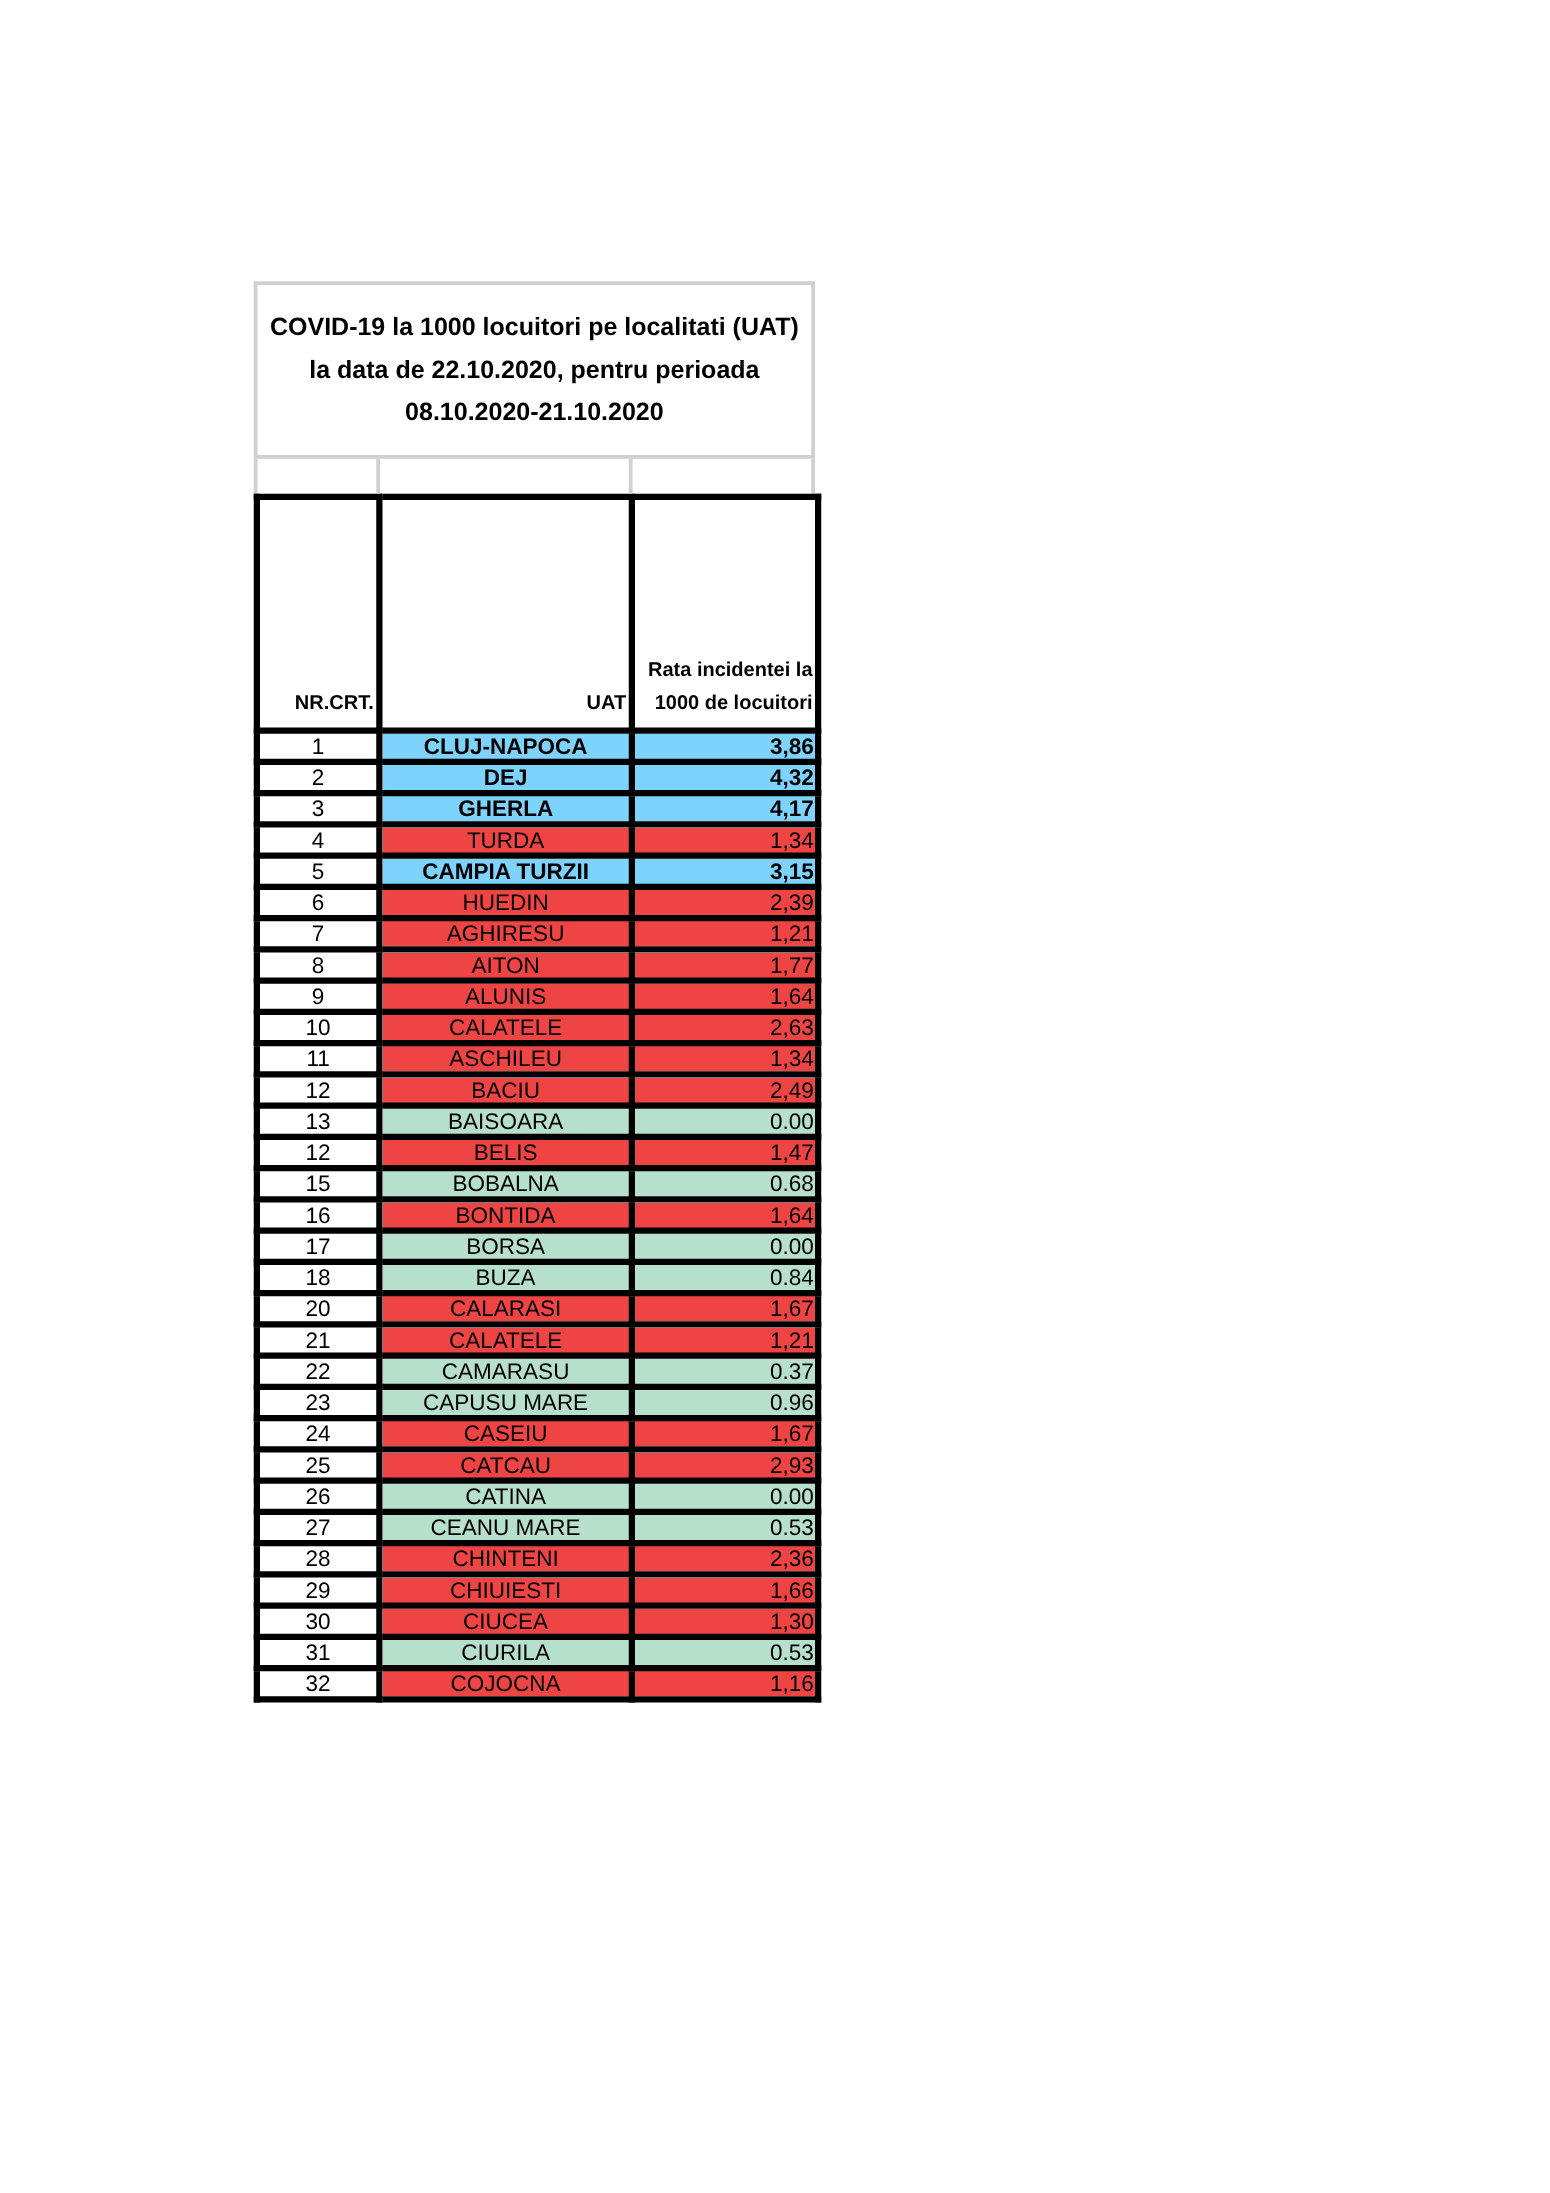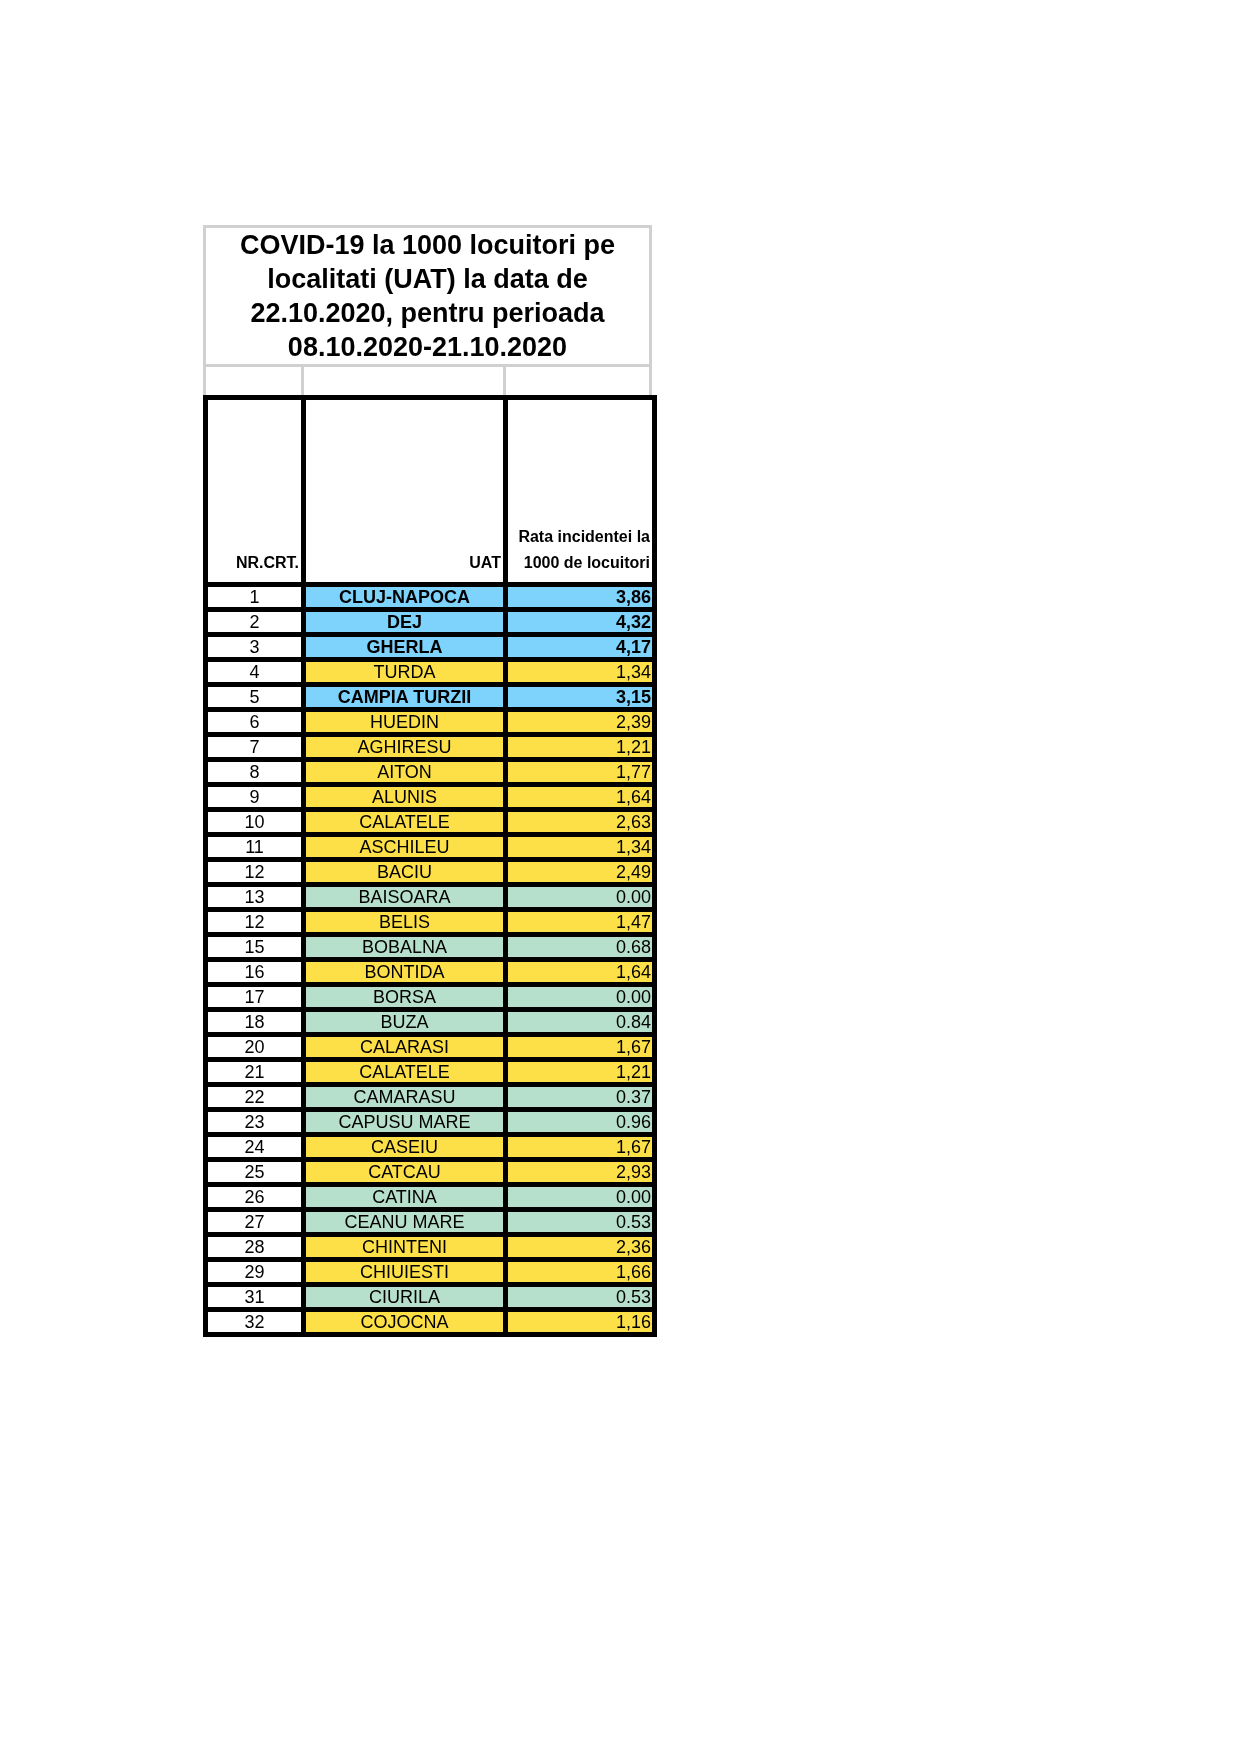--- a/index.html
+++ b/index.html
@@ -1,33 +1,33 @@
 <!DOCTYPE html>
 <html><head>
 <meta charset="utf-8">
 <style>
   html, body { margin:0; padding:0; background:#ffffff; }
   body { width:1240px; height:1754px; position:relative; font-family:"Liberation Sans", sans-serif; color:#000; }
   .sheet { position:absolute; left:203px; top:225px; width:449px; }
   .title-box { border:3px solid #d0d0d0; border-bottom:3px solid #d0d0d0; height:142px; box-sizing:border-box; display:flex; align-items:center; justify-content:center; text-align:center; }
-  .title { font-weight:bold; font-size:27px; line-height:34px; padding:0 6px; }
+  .title { font-weight:bold; font-size:20px; line-height:34px; padding:0 6px; }
   .spacer-row { display:flex; height:28px; box-sizing:border-box; border-left:3px solid #d0d0d0; border-right:3px solid #d0d0d0; }
   .spacer-row div { box-sizing:border-box; height:100%; }
   .sp1 { width:98px; border-right:3px solid #d0d0d0; }
   .sp2 { width:202px; border-right:3px solid #d0d0d0; }
   .sp3 { flex:1; }
   table { border-collapse:collapse; width:449px; table-layout:fixed; border:5px solid #000; }
   col.c1 { width:98px; } col.c2 { width:202px; } col.c3 { width:149px; }
   th { border:5px solid #000; font-weight:bold; font-size:16px; vertical-align:bottom; text-align:right; padding:0 2px 6px 2px; height:176px; line-height:26px; background:#fff; }
   td { border-left:5px solid #000; border-right:5px solid #000; border-top:5px solid #000; border-bottom:5px solid #000; height:20px; padding:0 1px; font-size:18px; line-height:20px; white-space:nowrap; overflow:hidden; }
   td.nr { text-align:center; background:#fff; }
   td.uat { text-align:center; }
   td.rate { text-align:right; }
   .red { background:#7dd3fc;font-weight:bold; }
-  .yellow { background:#fde047; }
+  .yellow { background:#ef4444; }
   .green { background:#b6dfcc; }
 </style>
 </head>
 <body>
 
 <div class="sheet">
   <div class="title-box">
     <div class="title">COVID-19 la 1000 locuitori pe localitati (UAT) la data de 22.10.2020, pentru perioada 08.10.2020-21.10.2020</div>
   </div>
   <div class="spacer-row">
@@ -183,20 +183,25 @@
           <td class="nr">28</td>
           <td class="uat yellow">CHINTENI</td>
           <td class="rate yellow">2,36</td>
         </tr>
         <tr>
           <td class="nr">29</td>
           <td class="uat yellow">CHIUIESTI</td>
           <td class="rate yellow">1,66</td>
         </tr>
         <tr>
+          <td class="nr">30</td>
+          <td class="uat yellow">CIUCEA</td>
+          <td class="rate yellow">1,30</td>
+        </tr>
+        <tr>
           <td class="nr">31</td>
           <td class="uat green">CIURILA</td>
           <td class="rate green">0.53</td>
         </tr>
         <tr>
           <td class="nr">32</td>
           <td class="uat yellow">COJOCNA</td>
           <td class="rate yellow">1,16</td>
         </tr>
       </tbody>

